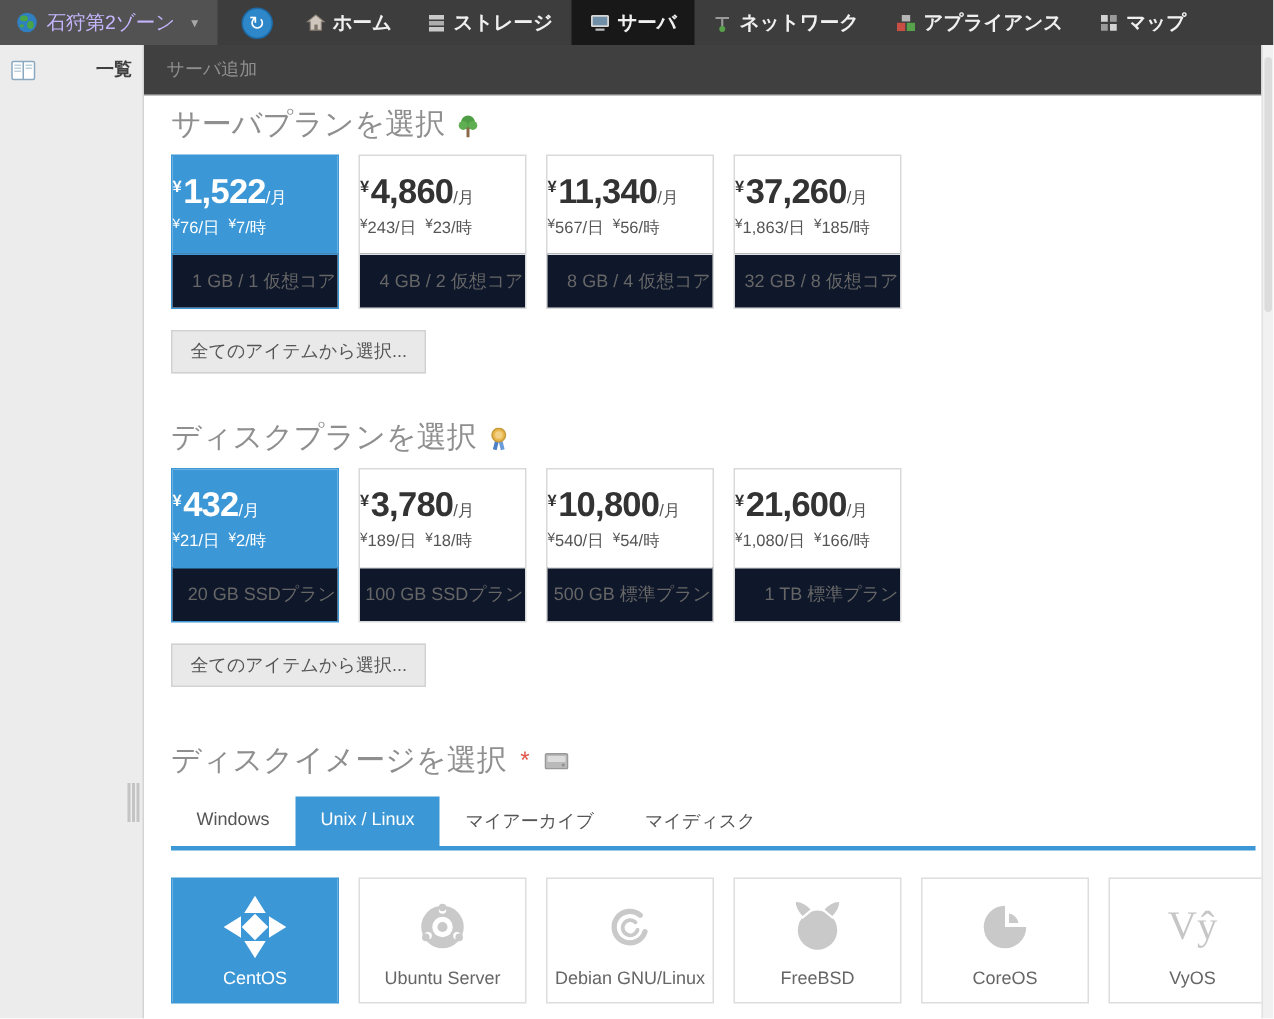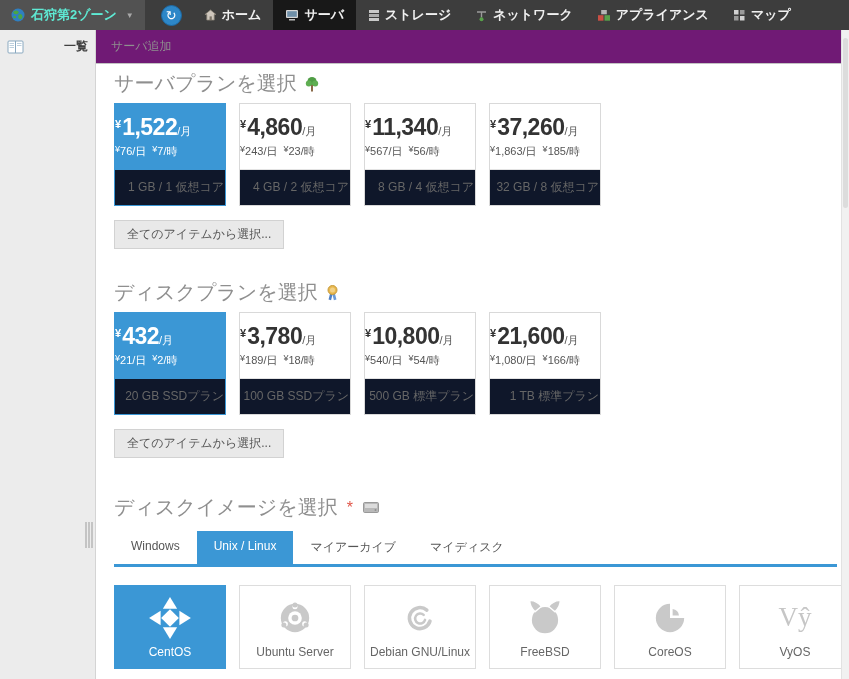--- a/index.html
+++ b/index.html
@@ -1,38 +1,38 @@
 <!DOCTYPE html>
 <html><head>
 <meta charset="utf-8">
 <style>
   html,body{margin:0;padding:0;}
   body{width:849px;height:679px;overflow:hidden;background:#fff;
        font-family:"Liberation Sans",sans-serif;}
   
   .topbar{height:30px;background:#3d3d3d;display:flex;align-items:stretch;font-size:13px;}
   .zone{display:flex;align-items:center;gap:6px;background:#525252;padding:0 11px;cursor:pointer;}
-  .zone-label{color:#5eead4;font-weight:bold;}
+  .zone-label{color:#c4b5fd;font-weight:normal;}
   .zone-arrow{font-size:8px;color:#a8a8a8;margin-left:3px;}
   .refresh{width:19px;height:19px;border-radius:50%;background:#2d87c8;border:1px solid #1d6aa5;
            color:#fff;display:flex;align-items:center;justify-content:center;font-size:13px;
            margin:auto 0 auto 16px;cursor:pointer;}
   .nav{display:flex;align-items:stretch;margin-left:10px;}
   .nav-item{display:flex;align-items:center;gap:5px;padding:0 12px;cursor:pointer;color:#f0f0f0;font-weight:bold;}
   .nav-item.active{background:#181818;}
   .tico{flex:none;display:block;}
   
   .app-body{display:flex;height:649px;}
   .sidebar{width:95px;flex:none;background:#ececec;border-right:1px solid #d4d4d4;position:relative;}
   .sidebar-top{display:flex;align-items:center;justify-content:space-between;padding:8px 7px 0 7px;}
   .list-label{font-size:12px;font-weight:bold;color:#404040;}
   .grip{position:absolute;top:492px;right:1px;width:9px;height:26px;display:flex;gap:1px;cursor:col-resize;}
   .grip i{width:2px;height:100%;background:#c4c4c4;}
   .main{flex:1;min-width:0;display:flex;flex-direction:column;background:#fff;}
-  .breadcrumb-bar{height:33px;flex:none;background:#701a75;border-bottom:1px solid #c3c3c3;
+  .breadcrumb-bar{height:33px;flex:none;background:#404040;border-bottom:1px solid #c3c3c3;
                   display:flex;align-items:center;padding:0 15px;font-size:12px;color:#8f8f8f;}
   .content{flex:1;padding:8px 4px 0 18px;overflow:hidden;}
   .vscroll{width:7px;flex:none;background:#f1f1f1;border-left:1px solid #e2e2e2;}
   .vscroll .thumb{width:5px;margin:8px auto 0;height:170px;background:#dcdcdc;border-radius:3px;}
   
   .section-title{font-size:20px;color:#8f8f8f;font-weight:normal;margin:0 0 8px 0;
                  display:flex;align-items:center;gap:8px;line-height:23px;}
   .mt2{margin-top:32px;}
   .mt3{margin-top:38px;margin-bottom:12px;}
   .required{color:#e05548;font-size:16px;margin-left:1px;margin-right:2px;}
@@ -86,35 +86,35 @@
   </div>
   <div class="refresh">↻</div>
   <div class="nav">
     <div class="nav-item">
       <svg class="tico" width="13" height="12" viewBox="0 0 14 13">
           <path d="M7 1 L13 6 H11 V12 H3 V6 H1 Z" fill="#cfc7bd" stroke="#8b8378" stroke-width="0.8"></path>
           <rect x="6" y="8" width="2.4" height="4" fill="#7c7468"></rect>
         </svg>
       <span>ホーム</span>
     </div>
+    <div class="nav-item">
+      <svg class="tico" width="12" height="13" viewBox="0 0 12 13">
+          <rect x="1" y="1" width="10" height="3" fill="#c9c9c9"></rect>
+          <rect x="1" y="5" width="10" height="3" fill="#adadad"></rect>
+          <rect x="1" y="9" width="10" height="3" fill="#c9c9c9"></rect>
+        </svg>
+      <span>ストレージ</span>
+    </div>
     <div class="nav-item active">
       <svg class="tico" width="14" height="12" viewBox="0 0 14 12">
           <rect x="1" y="1" width="12" height="8" rx="1" fill="#d6d6d6"></rect>
           <rect x="2.2" y="2.2" width="9.6" height="5.6" fill="#6f8fa8"></rect>
           <rect x="4" y="10" width="6" height="1.5" fill="#bdbdbd"></rect>
         </svg>
       <span>サーバ</span>
-    </div>
-    <div class="nav-item">
-      <svg class="tico" width="12" height="13" viewBox="0 0 12 13">
-          <rect x="1" y="1" width="10" height="3" fill="#c9c9c9"></rect>
-          <rect x="1" y="5" width="10" height="3" fill="#adadad"></rect>
-          <rect x="1" y="9" width="10" height="3" fill="#c9c9c9"></rect>
-        </svg>
-      <span>ストレージ</span>
     </div>
     <div class="nav-item">
       <svg class="tico" width="13" height="13" viewBox="0 0 13 13">
           <path d="M2 3 H11 M6.5 3 V8.5" stroke="#9a9a9a" stroke-width="1.4" fill="none"></path>
           <circle cx="6.5" cy="10.3" r="2" fill="#58a14b"></circle>
         </svg>
       <span>ネットワーク</span>
     </div>
     <div class="nav-item">
       <svg class="tico" width="14" height="13" viewBox="0 0 14 13">

